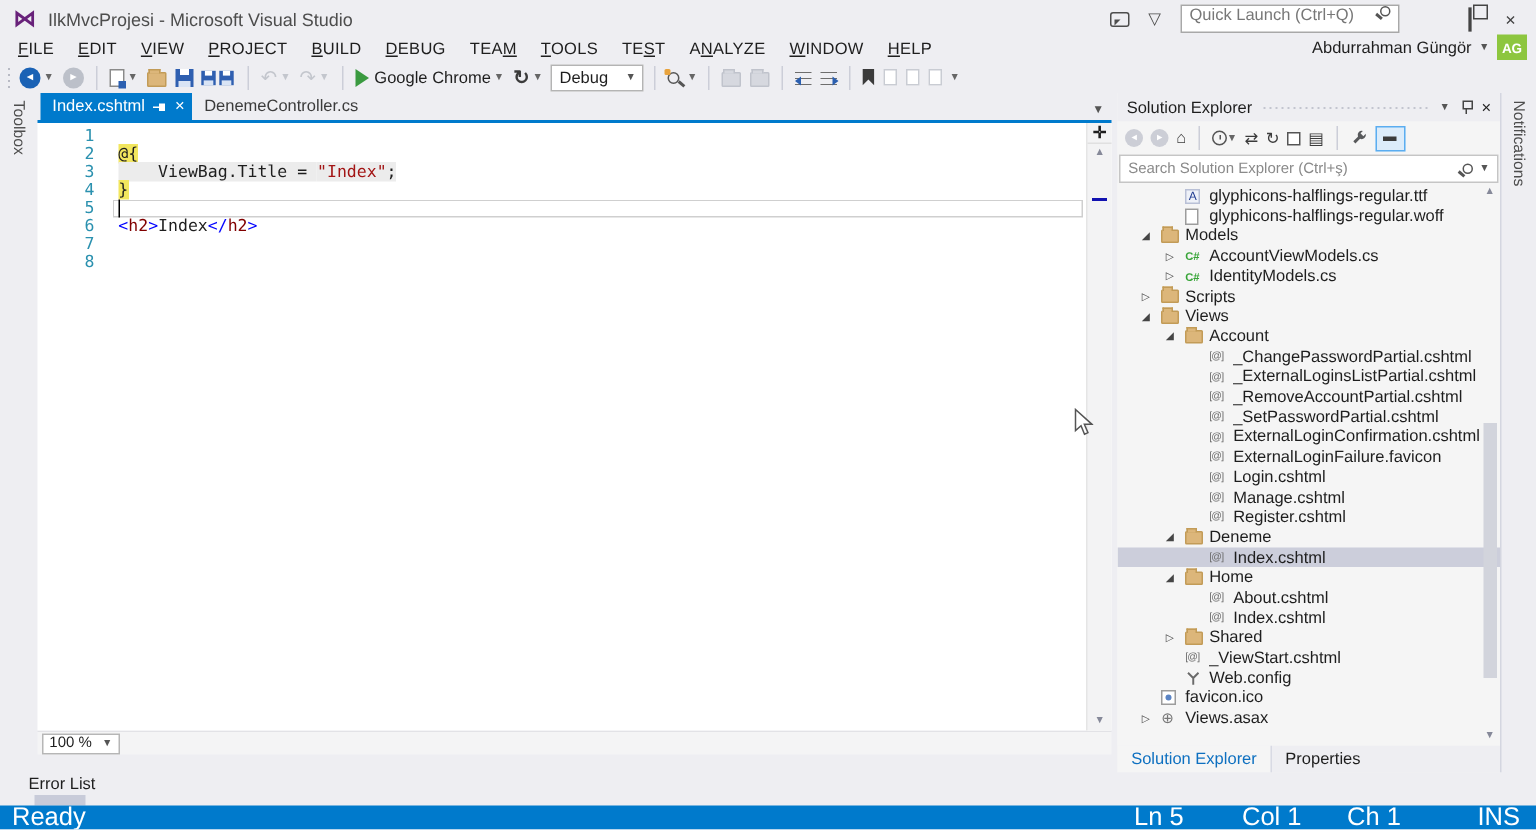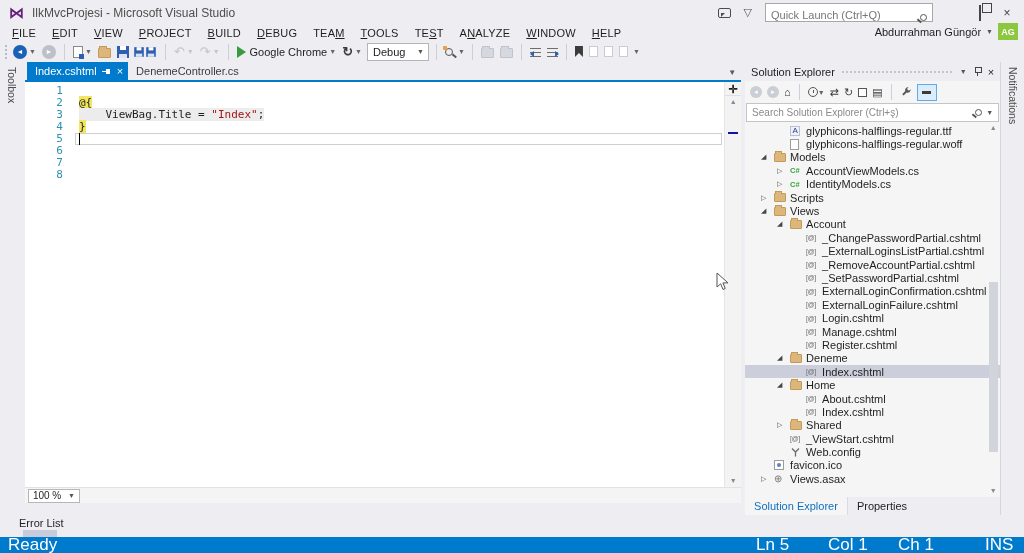--- a/index.html
+++ b/index.html
@@ -8,21 +8,21 @@
   .window { position:absolute; inset:0; background:#eeeef2; }
 
   
   .titlebar { position:absolute; left:0; top:0; width:1024px; height:25px; display:flex; align-items:center; }
   .vs-logo { font-size:15px; font-weight:bold; color:var(--logo,#68217a); margin:0 8px 0 9px; line-height:25px; }
   .win-title { font-size:12px; color:#4d4d4d; }
   .tb-right { position:absolute; right:10px; top:0; height:25px; display:flex; align-items:center; gap:13px; }
   .bubble { width:13px; height:10px; border:1px solid #4d4d4d; border-radius:2px; position:relative; }
   .bubble::after { content:''; position:absolute; left:2px; bottom:-4px; width:0; height:0; border:4px solid transparent; border-top-color:#4d4d4d; border-left-width:0; }
   .funnel { font-size:11px; color:#4d4d4d; }
-  .quick-launch { width:168px; height:19px; background:#fff; border:1px solid #a8a8a8; display:flex; align-items:flex-end; padding:0 5px; gap:4px; }
+  .quick-launch { width:146px; height:19px; background:#fff; border:1px solid #a8a8a8; display:flex; align-items:flex-start; padding:0 5px; gap:4px; }
   .quick-launch .ph { flex:1; font-size:11px; color:#777; white-space:nowrap; overflow:hidden; }
   .mag { width:7px; height:7px; border:1.5px solid #555; border-radius:50%; position:relative; flex:0 0 auto; }
   .mag::after { content:''; position:absolute; left:-4px; top:5px; width:5px; height:1.5px; background:#555; transform:rotate(40deg); }
   .winbtn { color:#444; font-size:12px; width:14px; text-align:center; }
   .minbar { width:10px; height:2px; background:#444; }
   .restore { width:10px; height:9px; border:1px solid #444; position:relative; background:#eeeef2; }
   .restore::before { content:''; position:absolute; left:2px; top:-3px; width:8px; height:8px; border:1px solid #444; }
   .restore::after { content:''; position:absolute; inset:0; background:#eeeef2; border:1px solid #444; margin:-1px; }
 
   
@@ -320,20 +320,21 @@
             <div class="ln">6</div>
             <div class="ln">7</div>
             <div class="ln">8</div>
           </div>
         <div class="code-lines">
             <div class="code-line"></div>
             <div class="code-line"><span class="tk-y">@{</span></div>
             <div class="code-line"><span class="tk-g">    ViewBag.Title = </span><span class="tk-s">"Index"</span><span class="tk-g">;</span></div>
             <div class="code-line"><span class="tk-y">}</span></div>
             <div class="code-line current"><span class="caret"></span></div>
+            <div class="code-line"><span class="tk-d">&lt;</span><span class="tk-t">h2</span><span class="tk-d">&gt;</span><span class="tk-p">Index</span><span class="tk-d">&lt;/</span><span class="tk-t">h2</span><span class="tk-d">&gt;</span></div>
             <div class="code-line"></div>
             <div class="code-line"></div>
           </div>
         <div class="vscroll">
           <div class="split-handle">✛</div>
           <div class="sarrow">▲</div>
           <div class="vtrack">
             <div class="caret-mark"></div>
           </div>
           <div class="sarrow">▼</div>
@@ -489,21 +490,21 @@
             <span class="ticw">
               <span class="ti ti-razor">[@]</span>
             </span>
             <span class="tlabel">ExternalLoginConfirmation.cshtml</span>
           </div>
           <div class="tree-row" style="padding-left: 48px;">
             <span class="expander"></span>
             <span class="ticw">
               <span class="ti ti-razor">[@]</span>
             </span>
-            <span class="tlabel">ExternalLoginFailure.cshtml</span>
+            <span class="tlabel">ExternalLoginFailure.favicon</span>
           </div>
           <div class="tree-row" style="padding-left: 48px;">
             <span class="expander"></span>
             <span class="ticw">
               <span class="ti ti-razor">[@]</span>
             </span>
             <span class="tlabel">Login.cshtml</span>
           </div>
           <div class="tree-row" style="padding-left: 48px;">
             <span class="expander"></span>

